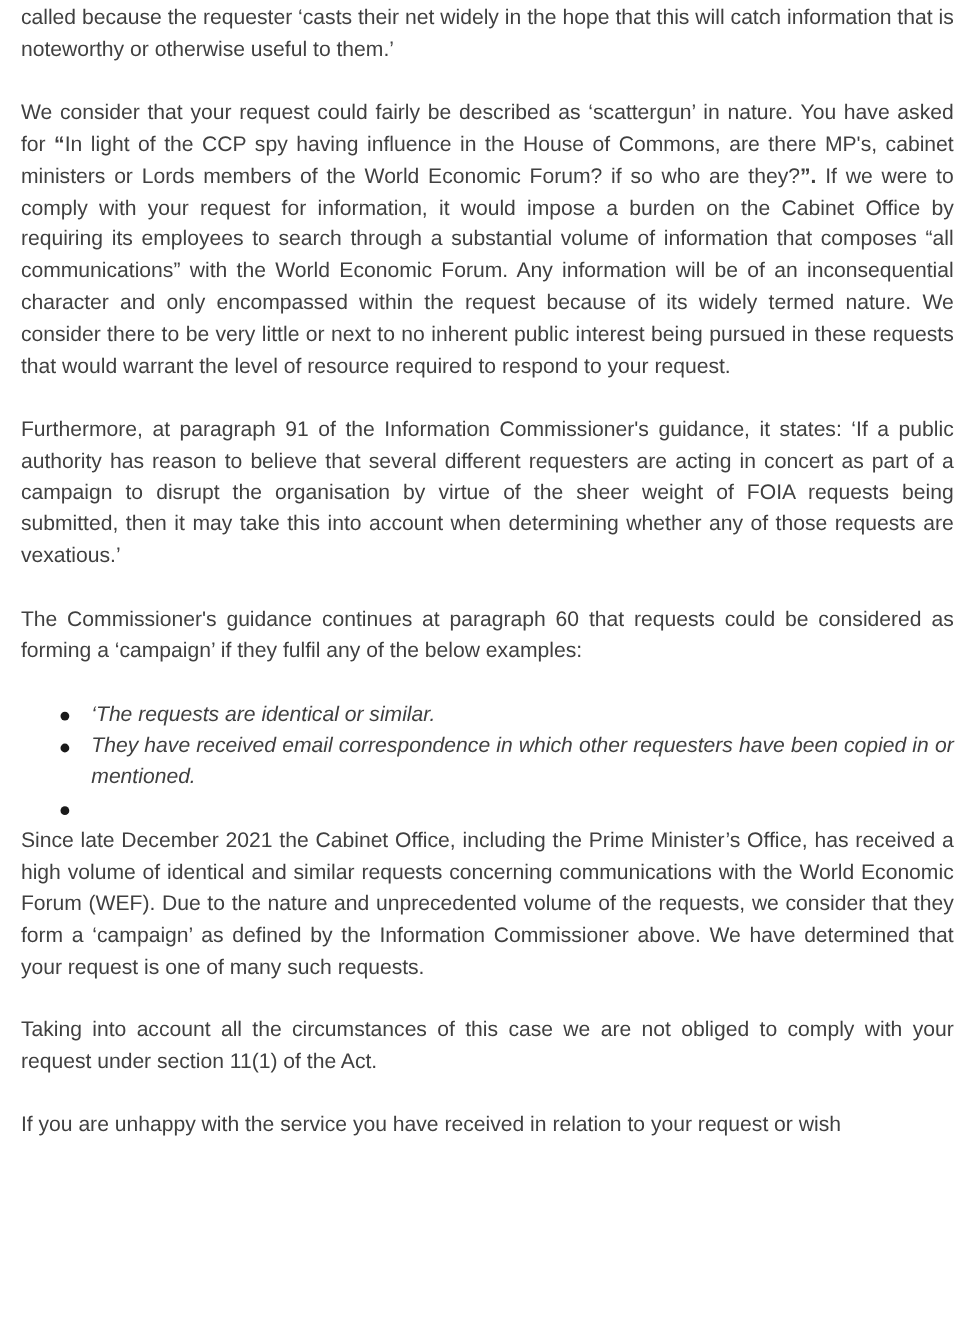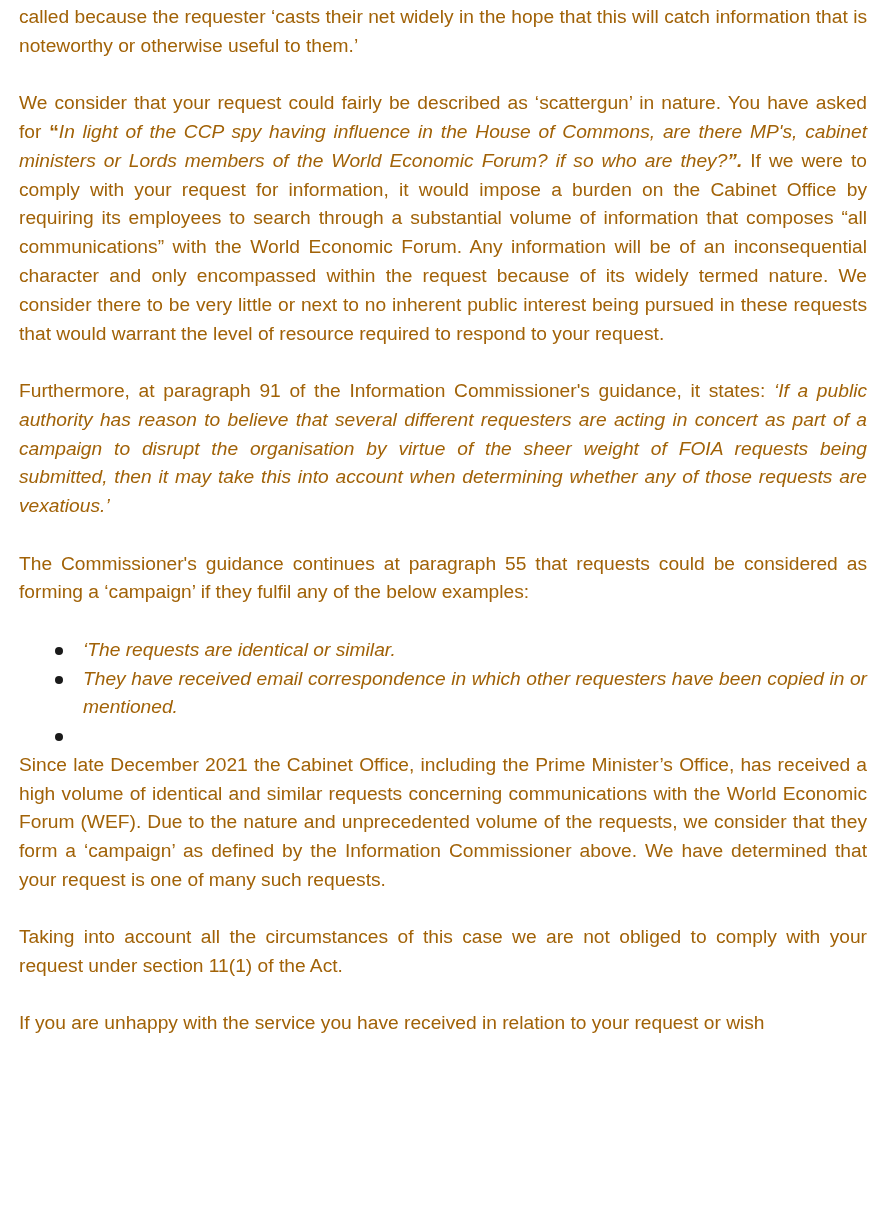--- a/index.html
+++ b/index.html
@@ -14,27 +14,27 @@
       position: relative;
     }
     .page {
       position: absolute;
       left: 19px;
       top: 3px;
       width: 848px;
       font-family: "Liberation Sans", sans-serif;
       font-size: 19.2px;
       line-height: 28.8px;
-      color: #a16207;
+      color: #404040;
       text-align: justify;
     }
     .para {
       margin: 0 0 28.6px 0;
     }
-    .italic { font-style: italic; }
+    .italic { }
     .bold { font-weight: bold; }
     ul.bullets {
       list-style: none;
       margin: 0 0 28.6px 0;
       padding: 0;
     }
     ul.bullets li {
       position: relative;
       padding-left: 64px;
       font-style: italic;
@@ -53,21 +53,21 @@
 <body>
 
 <div class="page">
 
   <p class="para">called because the requester ‘casts their net widely in the hope that this will catch information that is noteworthy or otherwise useful to them.’</p>
 
   <p class="para"><span>We consider that your request could fairly be described as ‘scattergun’ in nature. You have asked for </span><span class="bold">“</span><span class="italic">In light of the CCP spy having influence in the House of Commons, are there MP's, cabinet ministers or Lords members of the World Economic Forum? if so who are they?</span><span class="bold italic">”.</span><span>  If we were to comply with your request for information, it would impose a burden on the Cabinet Office by requiring its employees to search through a substantial volume of information that composes “all communications” with the World Economic Forum. Any information will be of an inconsequential character and only encompassed within the request because of its widely termed nature. We consider there to be very little or next to no inherent public interest being pursued in these requests that would warrant the level of resource required to respond to your request.</span></p>
 
   <p class="para"><span>Furthermore, at paragraph 91 of the Information Commissioner's guidance, it states: </span><span class="italic">‘If a public authority has reason to believe that several different requesters are acting in concert as part of a campaign to disrupt the organisation by virtue of the sheer weight of FOIA requests being submitted, then it may take this into account when determining whether any of those requests are vexatious.’</span></p>
 
-  <p class="para">The Commissioner's guidance continues at paragraph 55 that requests could be considered as forming a ‘campaign’ if they fulfil any of the below examples:</p>
+  <p class="para">The Commissioner's guidance continues at paragraph 60 that requests could be considered as forming a ‘campaign’ if they fulfil any of the below examples:</p>
 
   <ul class="bullets">
     <li><span class="dot"></span><span>‘The requests are identical or similar.</span></li>
     <li><span class="dot"></span><span>They have received email correspondence in which other requesters have been copied in or mentioned.</span></li>
     <li><span class="dot"></span></li>
   </ul>
 
   <p class="para">Since late December 2021 the Cabinet Office, including the Prime Minister’s Office, has received a high volume of identical and similar requests concerning communications with the World Economic Forum (WEF). Due to the nature and unprecedented volume of the requests, we consider that they form a ‘campaign’ as defined by the Information Commissioner above. We have determined that your request is one of many such requests.</p>
 
   <p class="para">Taking into account all the circumstances of this case we are not obliged to comply with your request under section 11(1) of the Act.</p>

